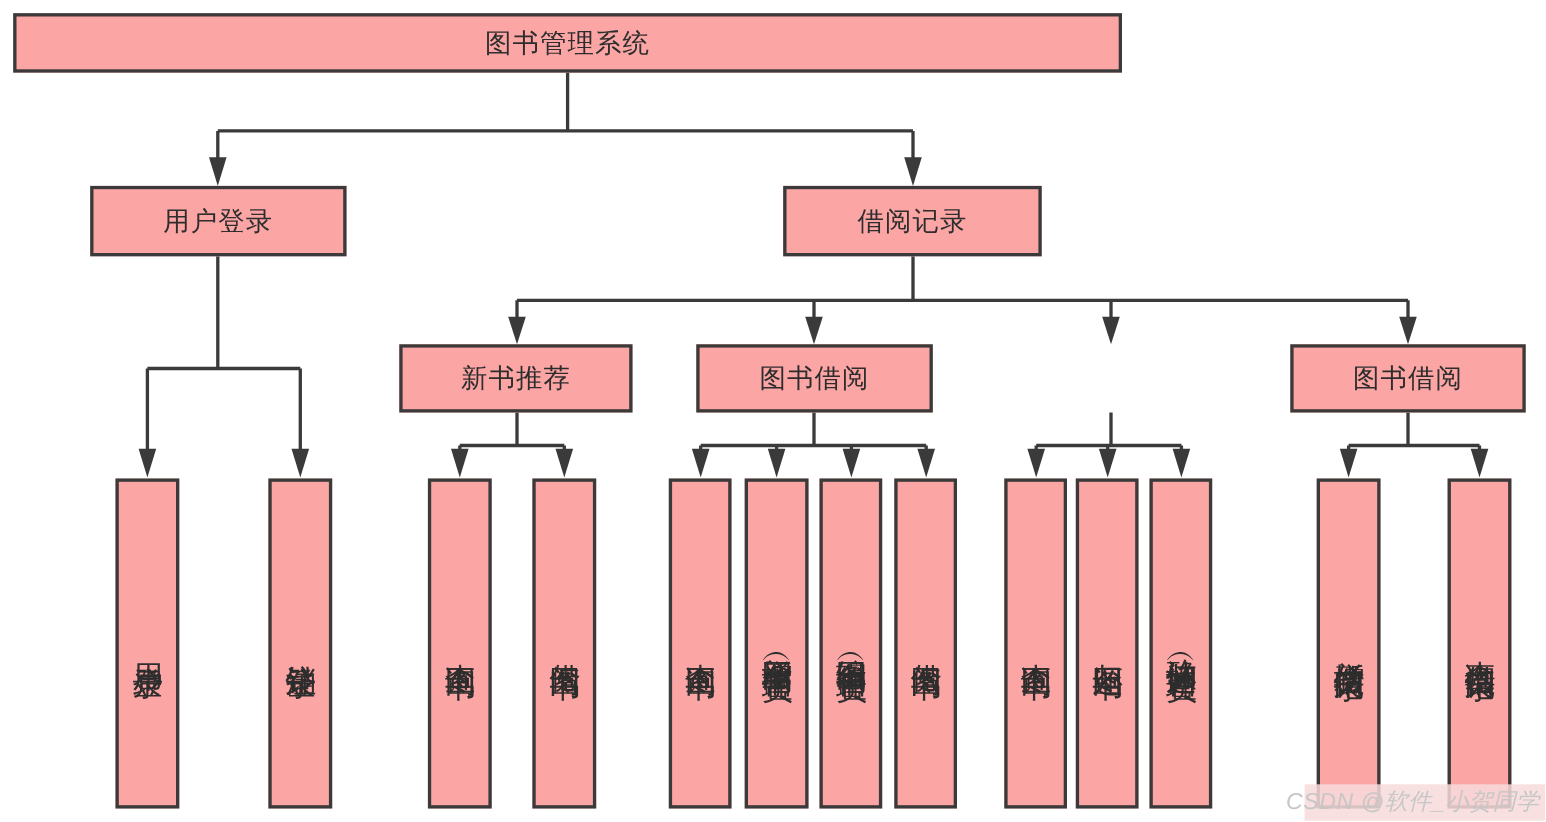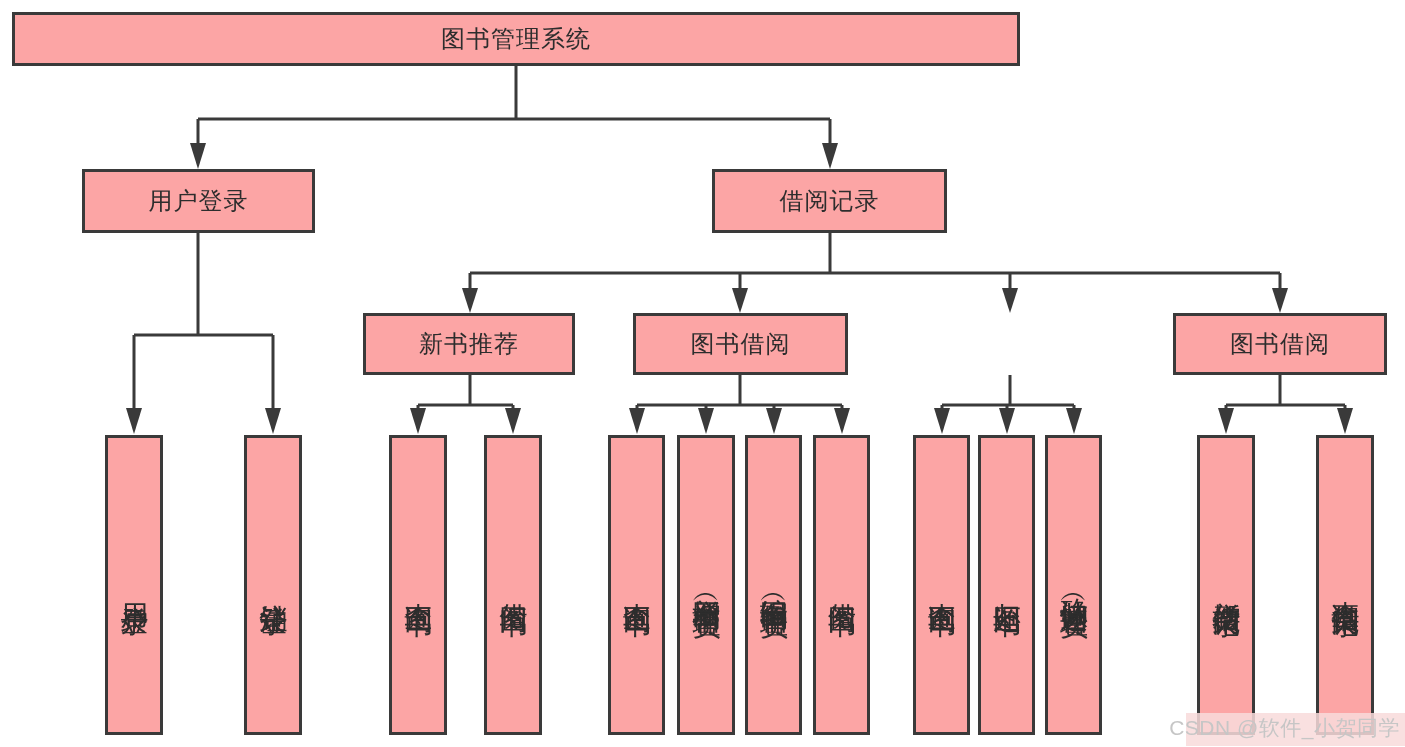--- a/index.html
+++ b/index.html
@@ -57,20 +57,21 @@
   }
   #watermark {
     position: absolute;
     right: 5px;
     top: 714px;
     font-size: 21px;
     color: #c6c6c6;
     letter-spacing: 0.5px;
     white-space: nowrap;
     z-index: 3;
+    font-style: italic;
   }
 </style>
 </head>
 <body>
 
 <div id="stage">
 
   <svg id="connectors" viewBox="0 0 1405 747" xmlns="http://www.w3.org/2000/svg">
     <g stroke="#3a3a3a" stroke-width="3" fill="none">
 

